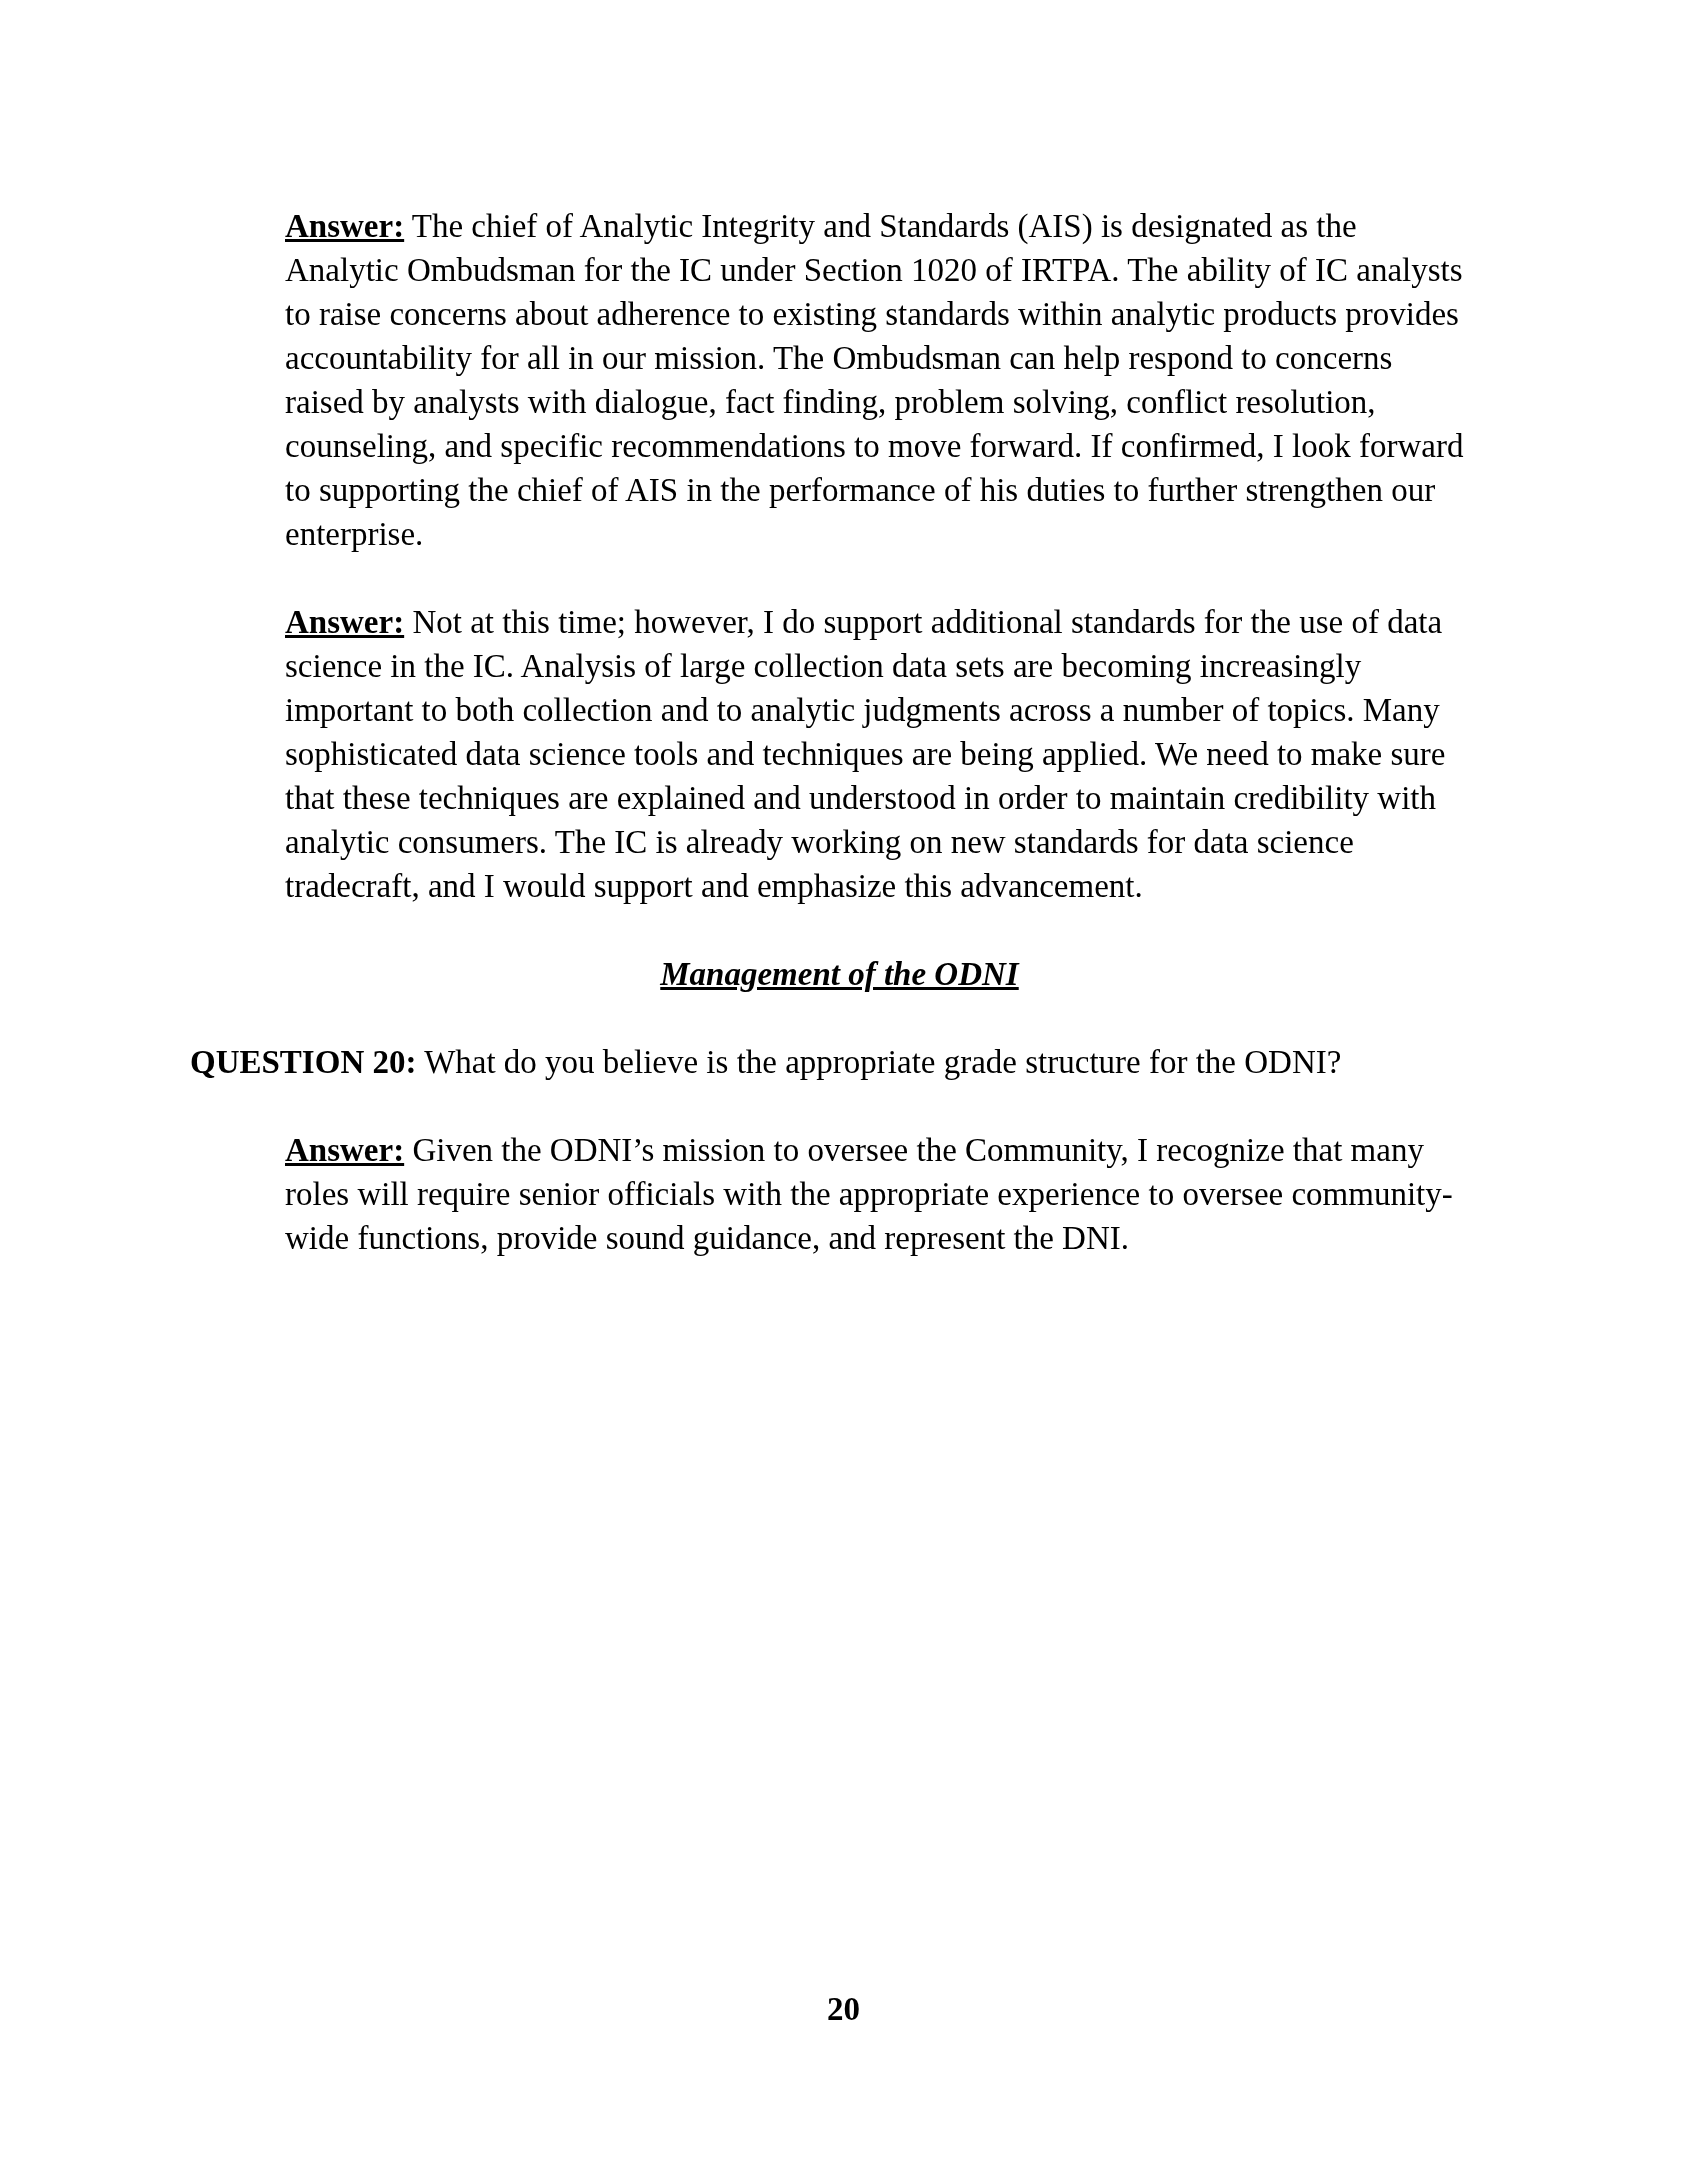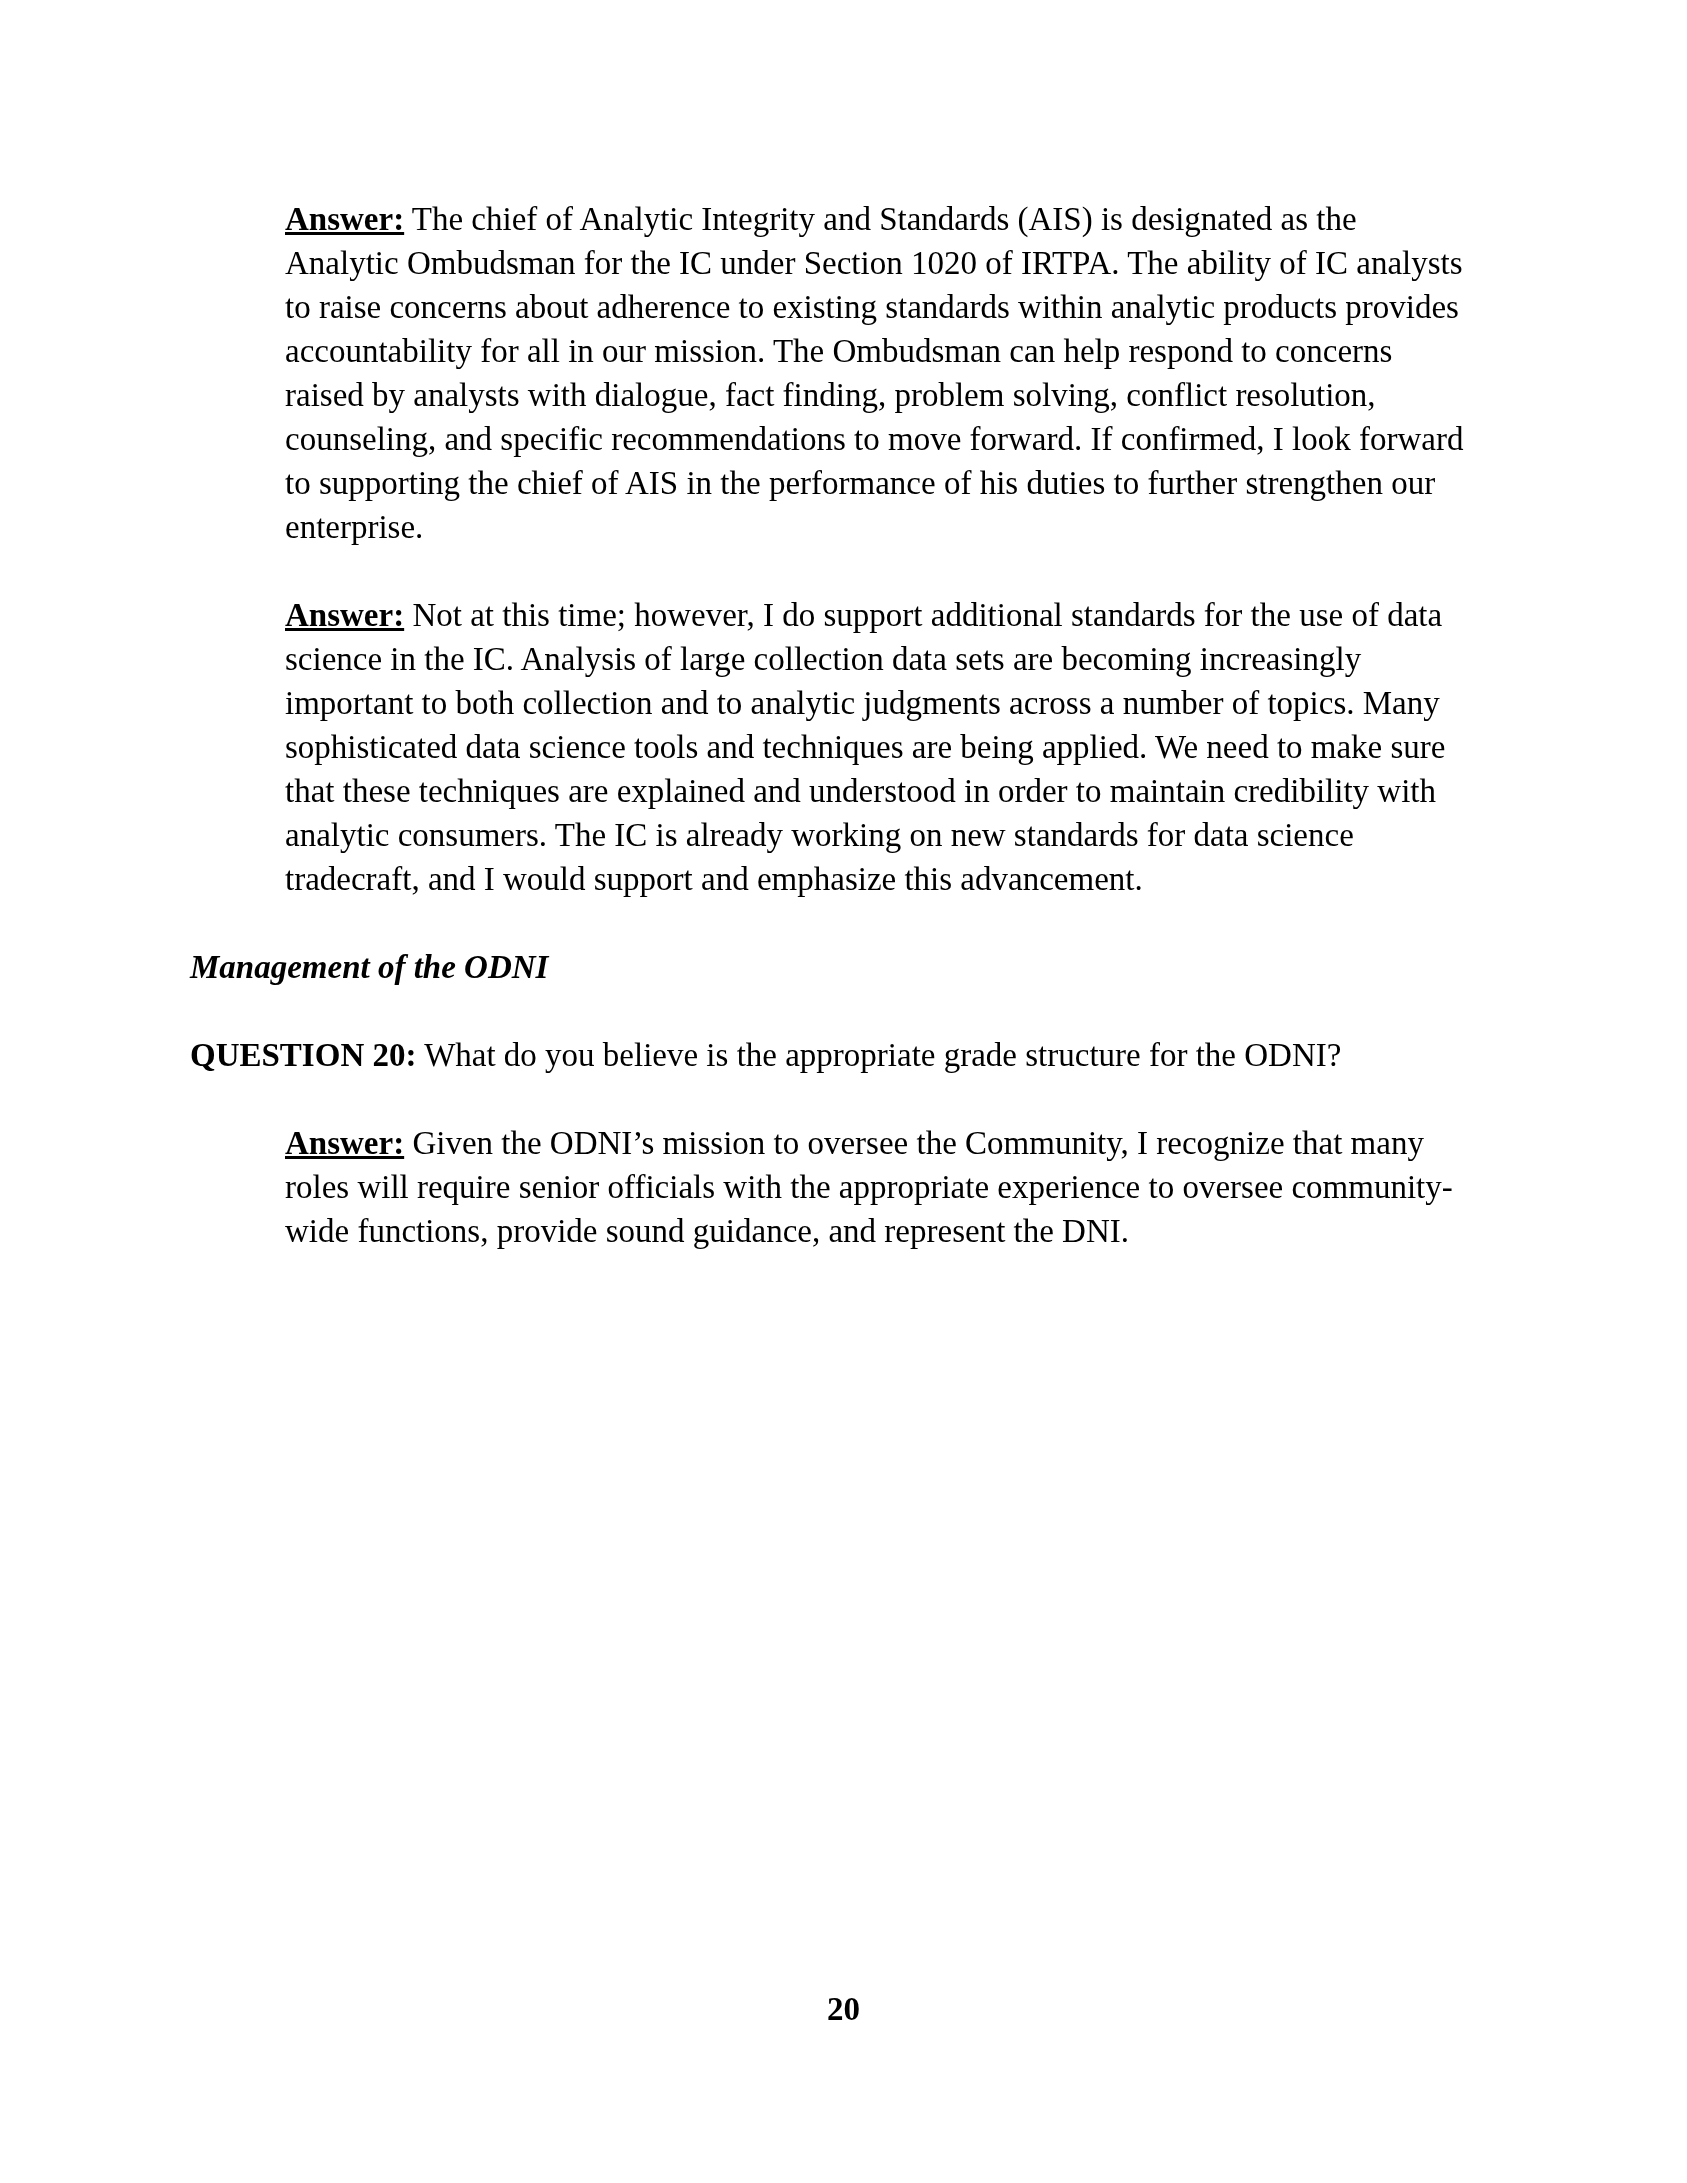--- a/index.html
+++ b/index.html
@@ -18,39 +18,41 @@
     line-height: 44px;
     overflow: hidden;
   }
   .content {
     position: absolute;
     left: 190px;
     top: 196px;
     width: 1299px;
   }
   .block {
-    margin: 1px 0 44px 0;
+    margin: 8px 0 44px 0;
   }
   .answer-block {
     margin-left: 95px;
     width: 1191px;
   }
   .question-block {
     width: 1290px;
   }
   .label-answer {
     font-weight: bold;
     text-decoration: underline;
   }
   .label-question {
     font-weight: bold;
   }
   .section-heading {
     font-weight: bold;
     font-style: italic;
+    text-decoration: underline;
+    text-align: center;
   }
   .page-number {
     position: absolute;
     top: 1987px;
     left: 0;
     width: 1687px;
     text-align: center;
     font-weight: bold;
   }
 </style>

